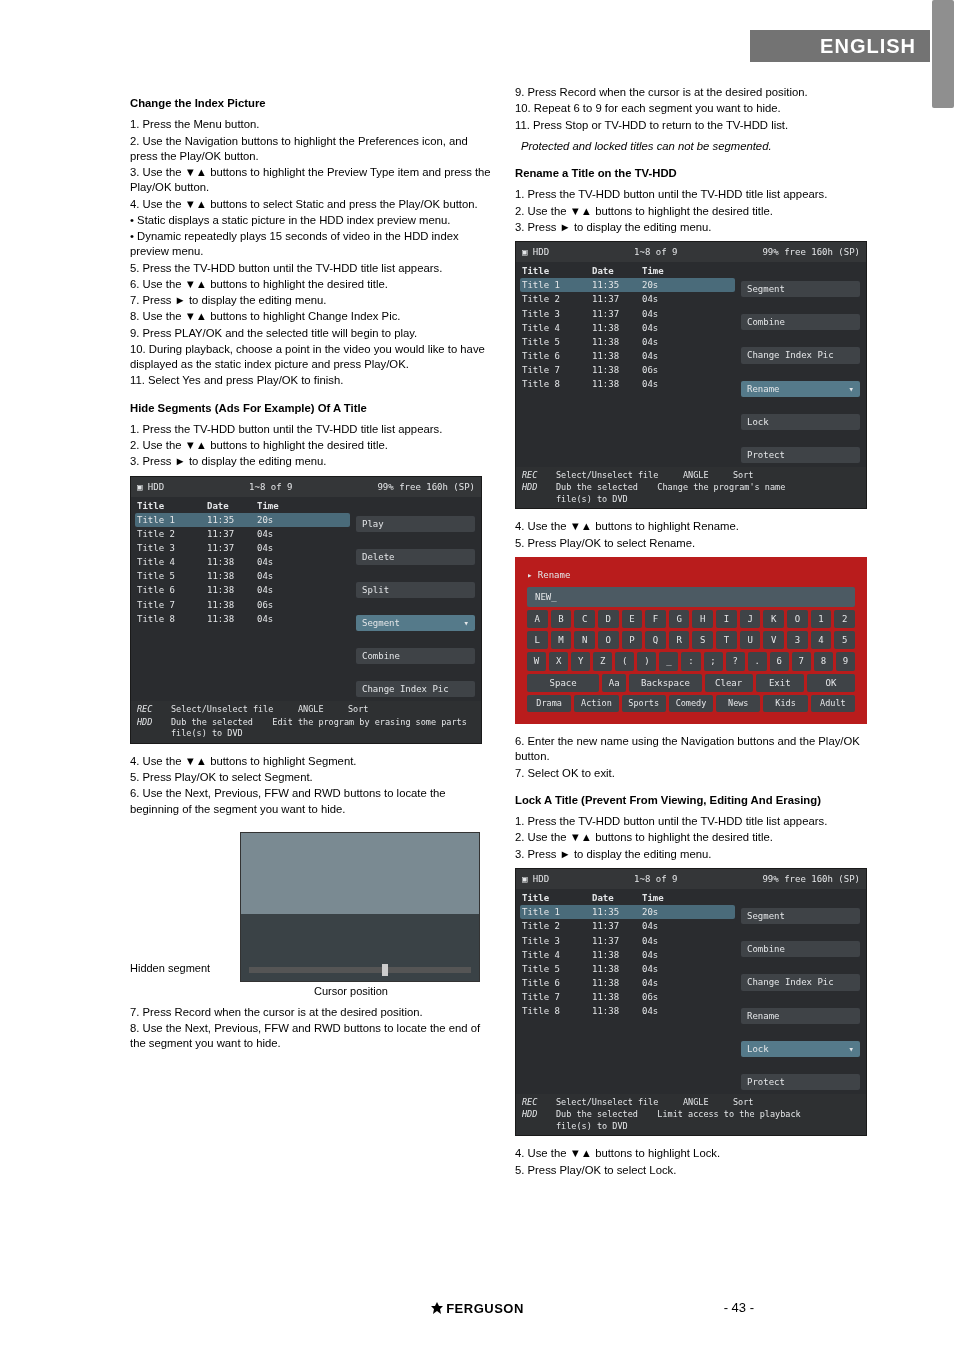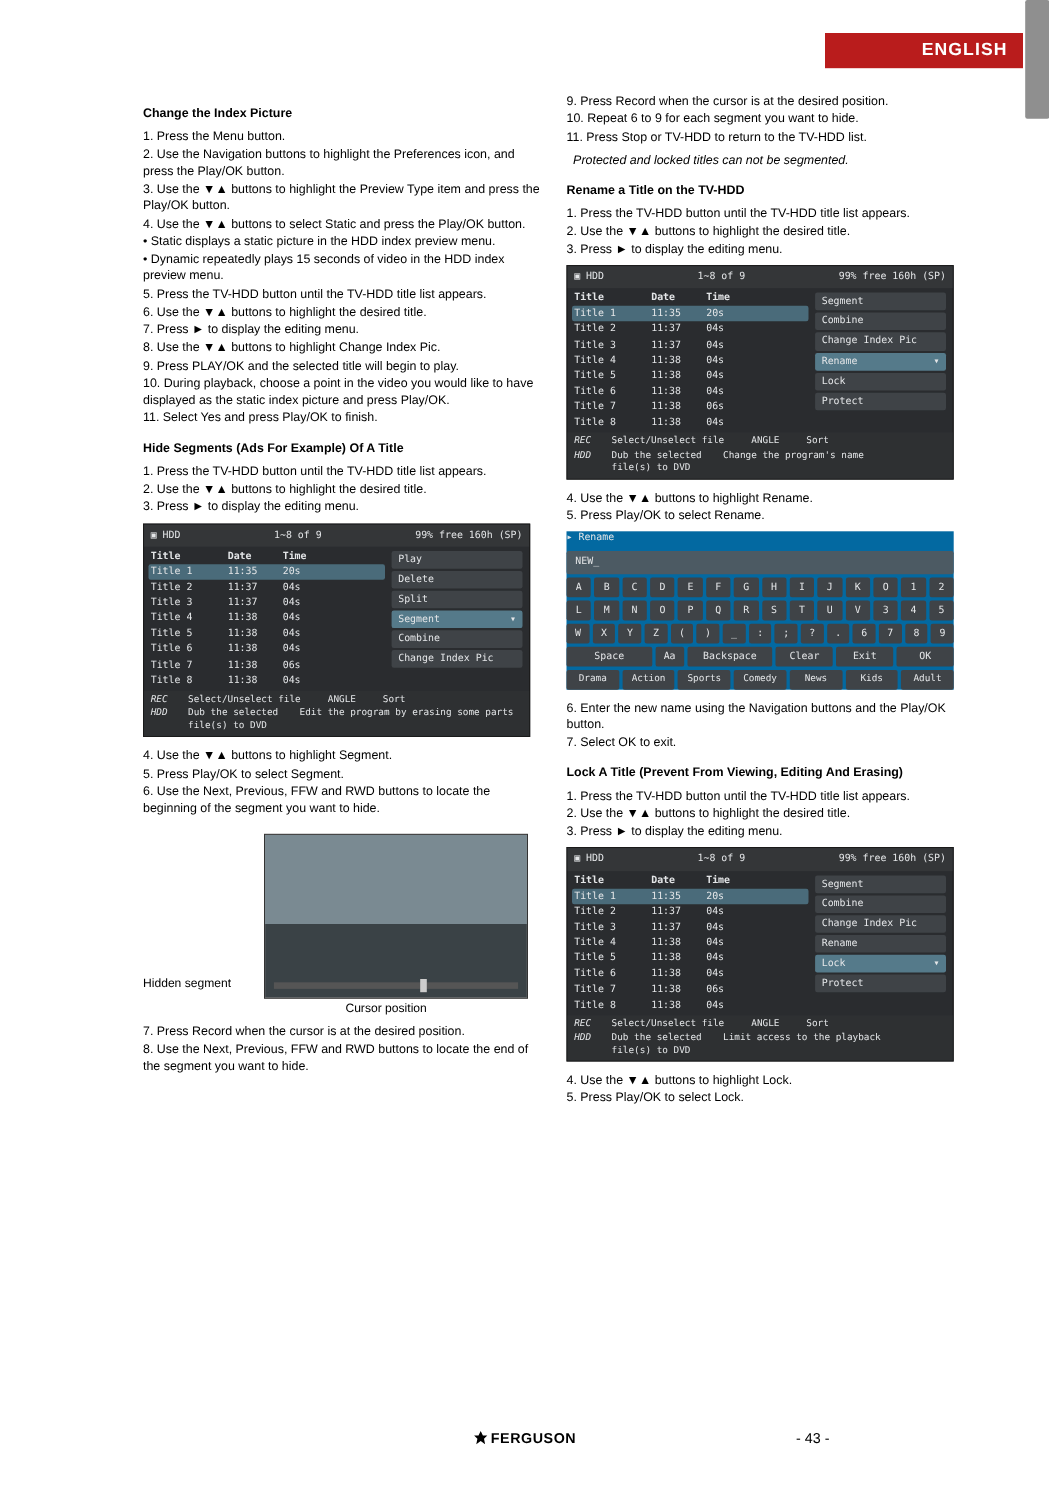--- a/index.html
+++ b/index.html
@@ -1,50 +1,50 @@
 <!DOCTYPE html>
 <html><head>
 <meta charset="utf-8">
 <style>
   * { box-sizing: border-box; margin: 0; padding: 0; }
   html, body { width: 954px; height: 1351px; background: #fff; font-family: Verdana, Geneva, sans-serif; color: #000; }
   .page { position: relative; width: 954px; height: 1351px; }
-  .tab { position: absolute; top: 30px; right: 24px; width: 180px; height: 32px; background: #b91c1c; color: #fff; font-weight: bold; font-size: 16px; letter-spacing: 1px; display: flex; align-items: center; justify-content: flex-end; padding-right: 14px; }
+  .tab { position: absolute; top: 30px; right: 24px; width: 180px; height: 32px; background: #737373; color: #fff; font-weight: bold; font-size: 20px; letter-spacing: 1px; display: flex; align-items: center; justify-content: flex-end; padding-right: 14px; }
   .scrollbar { position: absolute; top: 0; right: 0; width: 22px; height: 108px; background: #8f8f8f; border-radius: 2px; }
   .cols { position: absolute; top: 84px; left: 130px; right: 70px; display: flex; gap: 20px; }
   .col { width: 365px; font-size: 11.3px; line-height: 1.35; }
   .col p { margin: 1px 0; }
   .col .bold { font-weight: bold; margin-top: 12px; margin-bottom: 6px; }
   .col .italic { font-style: italic; margin: 6px 0; }
   .indent { padding-left: 6px; }
 
   
   .osd { width: 352px; background: #2a2c2f; color: #e4e6e8; font-family: monospace; font-size: 9px; border: 1px solid #1a1a1a; margin: 6px 0 10px 0; }
   .osd .hdr { display: flex; padding: 4px 6px; background: #343638; font-size: 9px; }
   .osd .hdr .sp { flex: 1; }
   .osd .body { display: flex; }
   .osd .list { flex: 1; padding: 2px 6px; }
   .osd .list .row { display: flex; padding: 1px 0; }
   .osd .list .row.sel { background: #4a6b7a; border-radius: 2px; padding-left: 2px; margin-left: -2px; }
   .osd .list .c1 { width: 70px; }
   .osd .list .c2 { width: 50px; }
   .osd .list .c3 { width: 40px; }
   .osd .side { width: 125px; padding: 4px 6px 4px 0; display: flex; flex-direction: column; gap: 2px; }
-  .osd .btn { background: #3f4347; border-radius: 2px; padding: 2px 6px; font-size: 9px; display:flex; align-items:center; }
+  .osd .btn { background: #3f4347; border-radius: 2px; padding: 2px 6px; font-size: 9px; display:flex; align-items:center;margin-top:15px; }
   .osd .btn.sel { background: #557a8a; }
   .osd .btn .arrow { margin-left:auto; }
   .osd .ftr { padding: 3px 6px; background: #2e3032; font-size: 8.5px; display:flex; flex-direction:column; gap:1px; }
   .osd .ftr .frow { display:flex; }
   .osd .ftr .frow .k1 { width:34px;font-style:italic; }
   .osd .ftr .frow .k2 { flex:1; }
   .osd .ftr .frow .k3 { width:50px; }
   .osd .ftr .frow .k4 { flex:1; }
 
   
-  .kbd { width: 352px; background: #0369a1; color: #e4e6e8; font-family: monospace; font-size: 9px; padding: 0; margin: 6px 0 10px 0; }
+  .kbd { width: 352px; background: #b91c1c; color: #e4e6e8; font-family: monospace; font-size: 9px; padding: 12px; margin: 6px 0 10px 0; }
   .kbd .ttl { margin-bottom: 6px; }
   .kbd .field { background: #4c5a63; padding: 4px 8px; margin: 4px 0 0 0; border-radius: 2px; }
   .kbd .krow { display: flex; gap: 3px; margin: 3px 0; }
   .kbd .key { background: #3f4347; border-radius: 2px; padding: 3px 0; text-align: center; flex: 1; font-size: 9px; }
   .kbd .keyw { flex: 2; }
   .kbd .keyw3 { flex: 3; }
   .kbd .genres { display:flex; gap:3px; margin-top:3px; }
   .kbd .gen { background:#3f4347; border-radius:2px; padding:3px 4px; flex:1; text-align:center; font-size:8.5px; }
 
   

